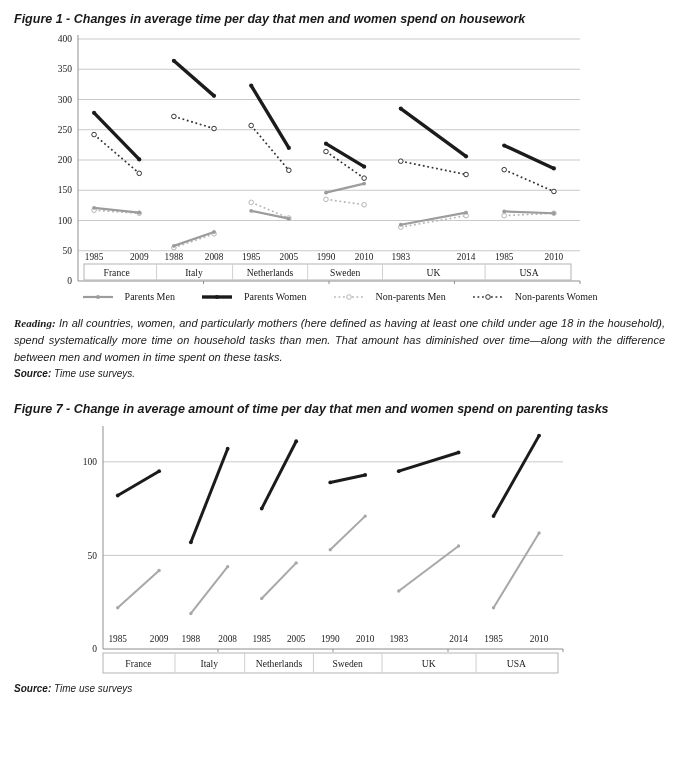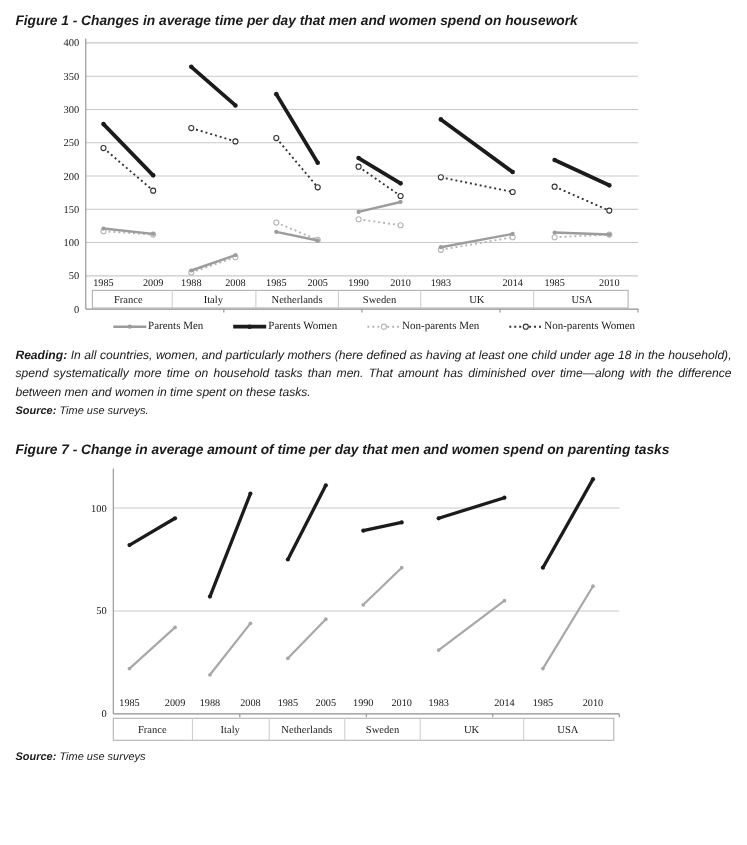--- a/index.html
+++ b/index.html
@@ -13,27 +13,27 @@
     font-style:italic;font-weight:bold;font-size:12.5px;line-height:1.3;
     text-align:left;margin:6px 0 7px 0;
   }
   .fig2-title{margin-top:20px;}
   svg.chart{display:block;margin-left:30px;}
   .legend{
     display:flex;justify-content:center;align-items:center;
     font-family:"Liberation Serif",serif;font-size:10px;color:#1a1a1a;
     margin-top:1px;
   }
-  .legend .legend-item{display:flex;align-items:center;gap:1px;margin:0 13px;}
+  .legend .legend-item{display:flex;align-items:center;gap:11px;margin:0 13px;}
   .legend.compact .legend-item{margin:0 5px;}
   .reading{
     font-style:italic;font-size:11px;line-height:1.55;
     text-align:justify;margin:13px 0 0 0;
   }
-  .reading .lead{font-weight:bold;}
+  .reading .lead{font-weight:bold;font-family:Liberation Serif, serif;}
   .source{font-style:italic;font-size:10px;line-height:1.4;margin:1px 0 0 0;}
   .source .lead{font-weight:bold;}
 </style>
 </head>
 <body>
 
 <div class="page">
 
   <section>
     <h2 class="fig-title">Figure 1 - Changes in average time per day that men and women spend on housework</h2>

